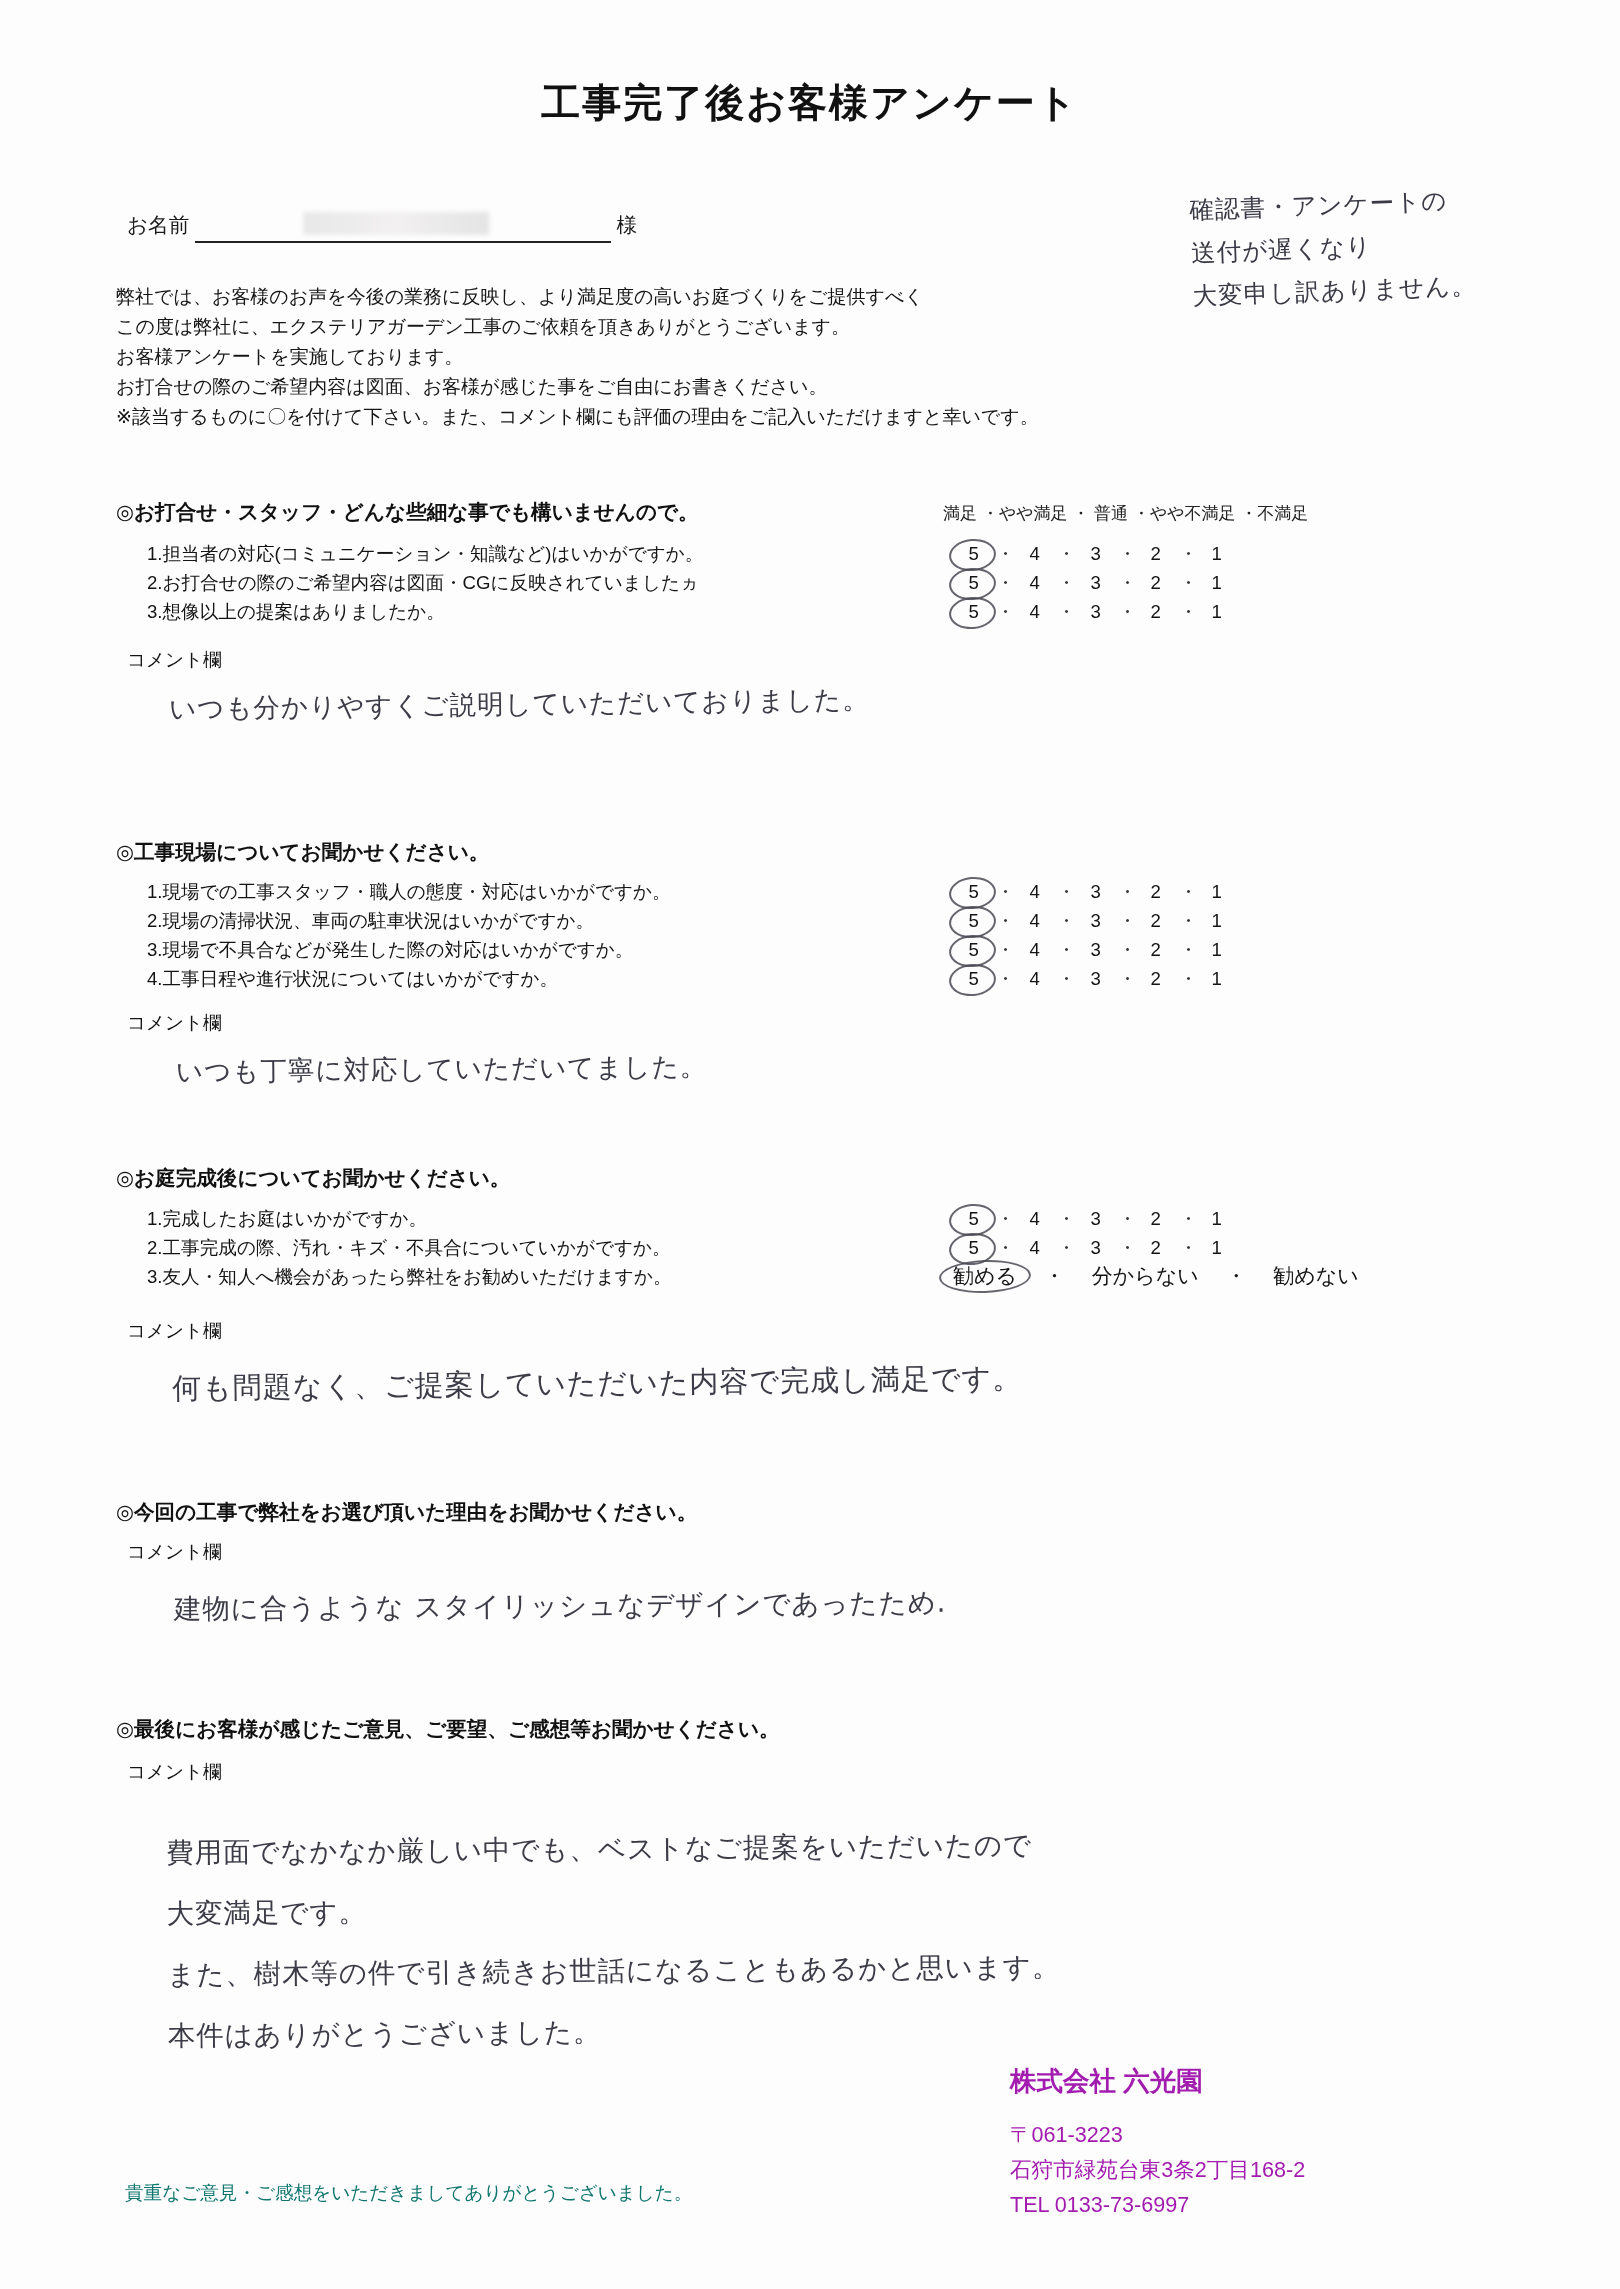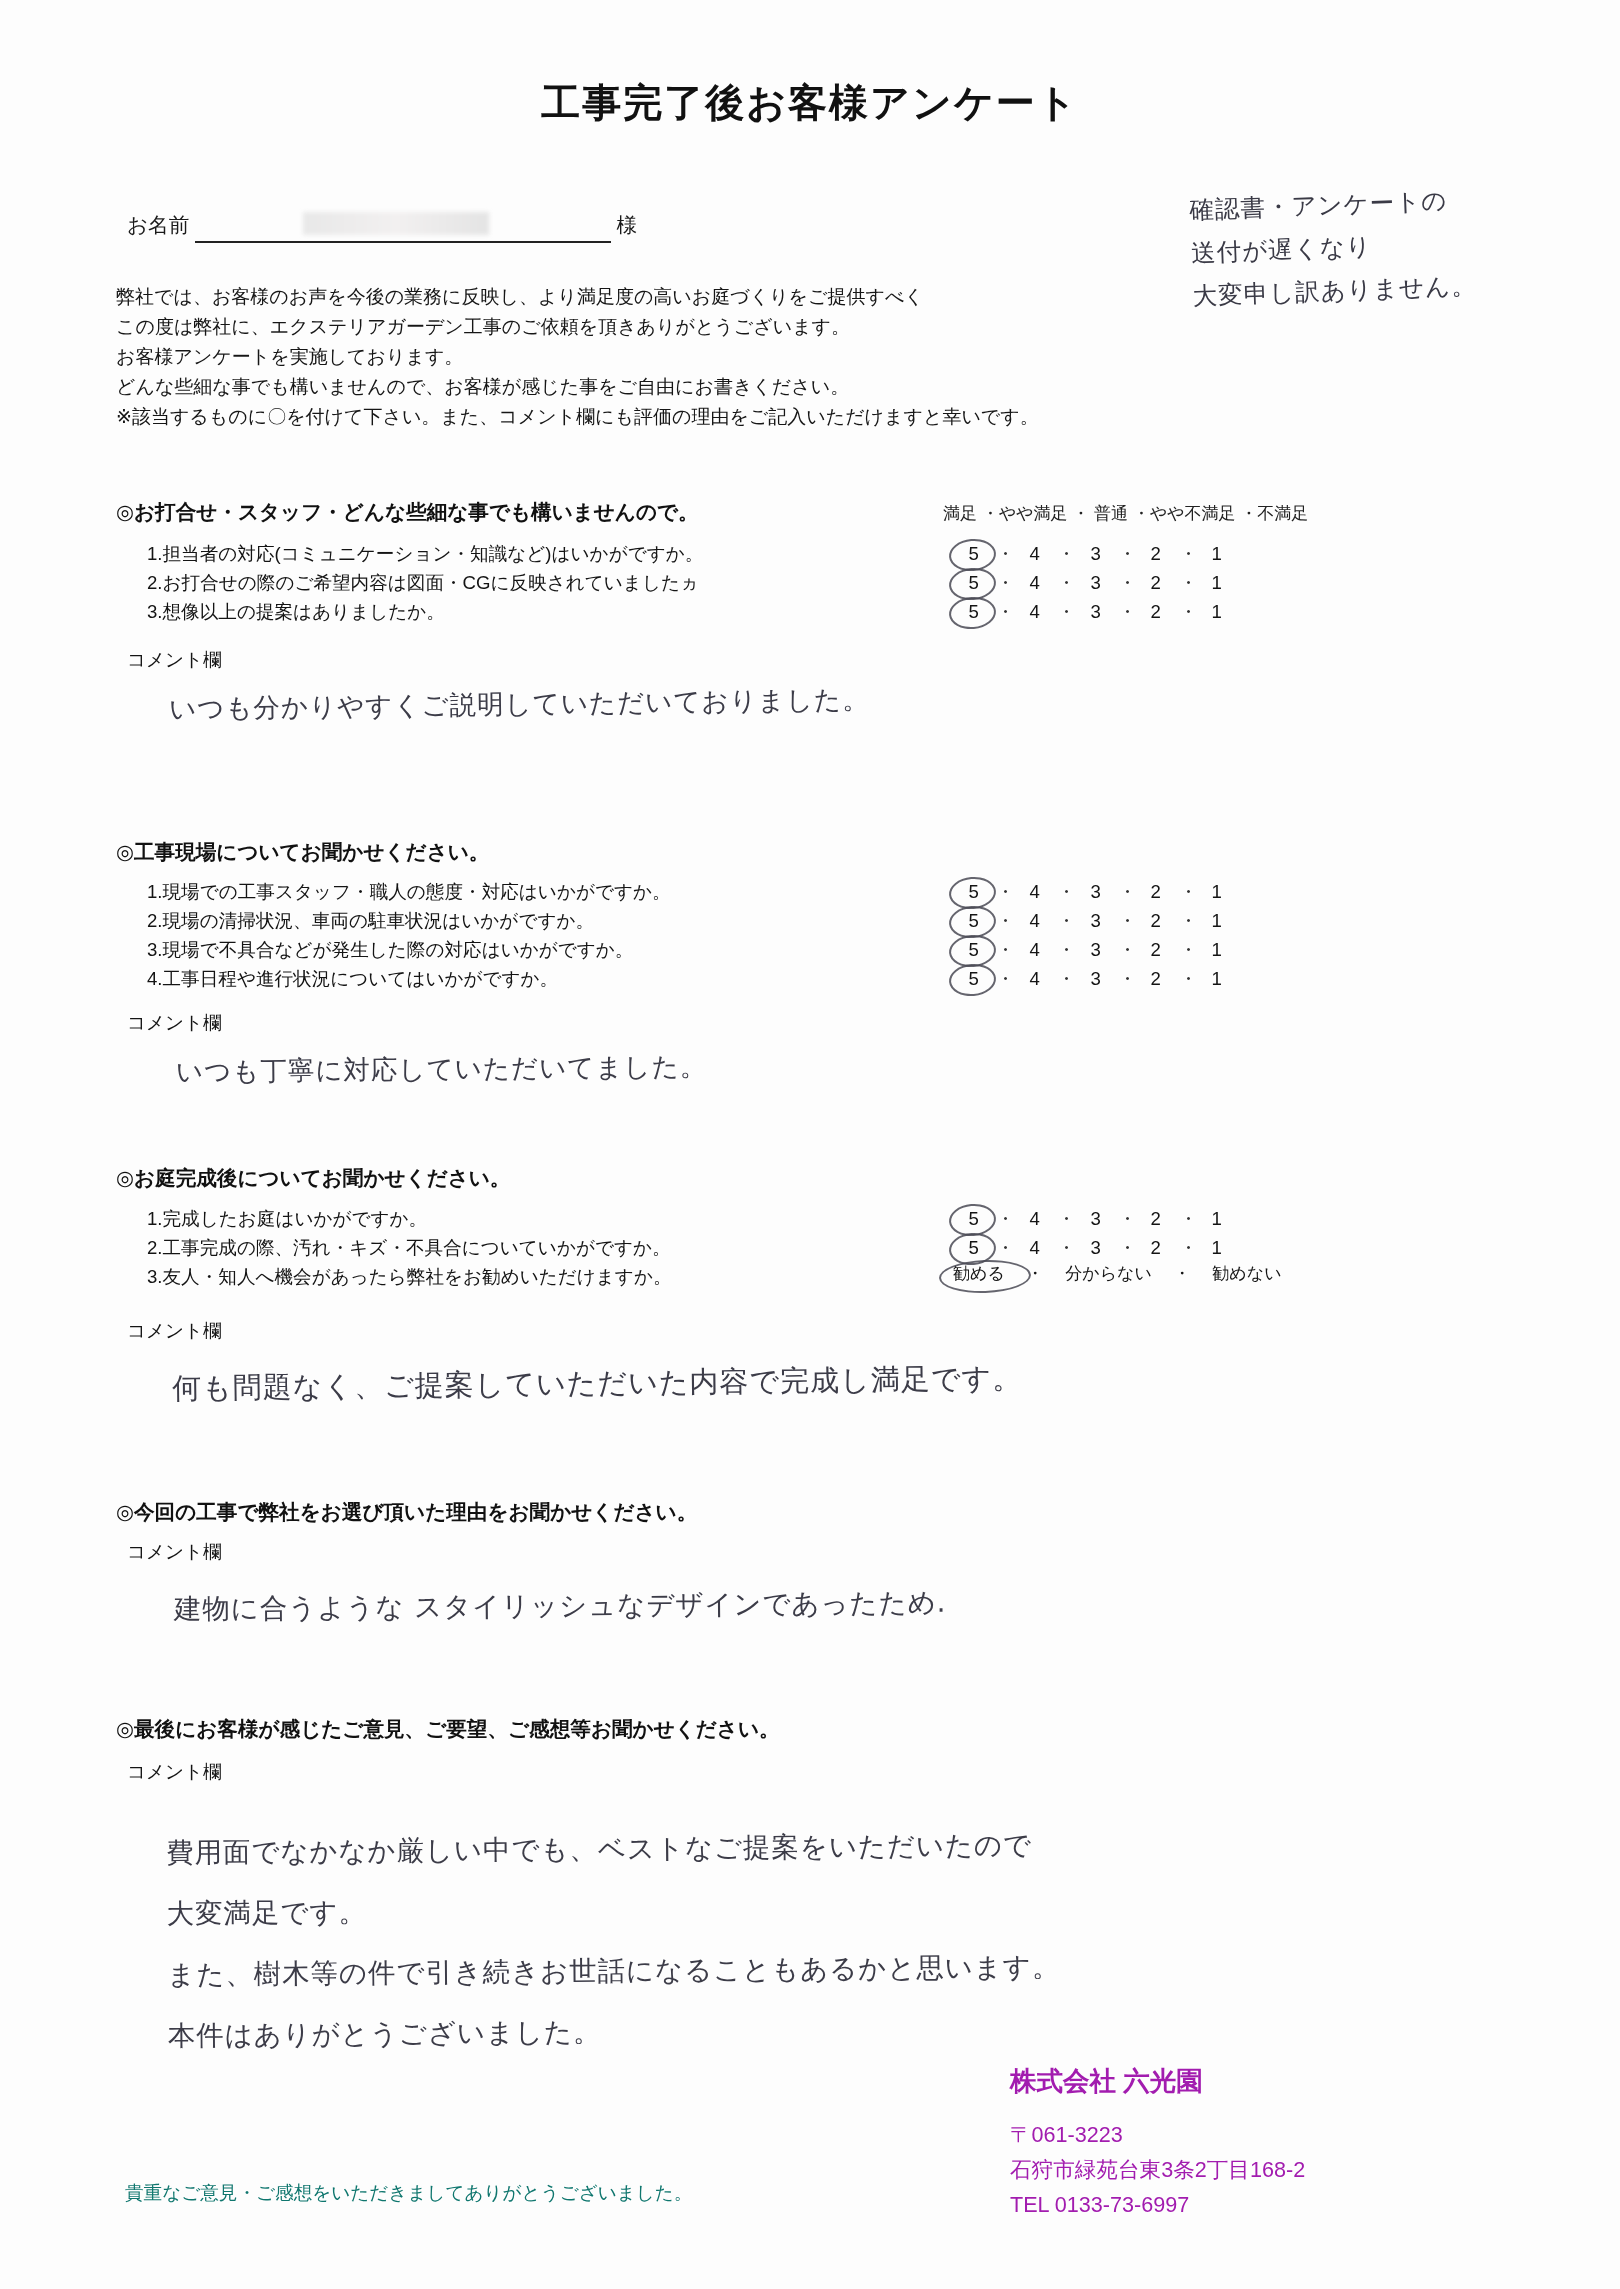--- a/index.html
+++ b/index.html
@@ -146,21 +146,21 @@
     color: #141414;
   }
   .hand {
     position: absolute;
     font-family: "DejaVu Sans", sans-serif;
     color: #3c3c48;
     letter-spacing: 1px;
   }
   .reco-row {
     position: absolute;
-    font-size: 17px;
+    font-size: 21px;
     color: #141414;
     white-space: nowrap;
   }
   .reco-circle {
     position: absolute;
     width: 88px;
     height: 29px;
     border: 2px solid #4a4a55;
     border-radius: 50%;
     left: -13.7px;
@@ -209,21 +209,21 @@
   </div>
 
   <div class="note-hand" style="white-space:pre-line;">確認書・アンケートの
 送付が遅くなり
 大変申し訳ありません。</div>
 
   <div class="intro">
     <div>弊社では、お客様のお声を今後の業務に反映し、より満足度の高いお庭づくりをご提供すべく</div>
     <div>この度は弊社に、エクステリアガーデン工事のご依頼を頂きありがとうございます。</div>
     <div>お客様アンケートを実施しております。</div>
-    <div>どんな些細な事でも構いませんので、お客様が感じた事をご自由にお書きください。</div>
+    <div>お打合せの際のご希望内容は図面、お客様が感じた事をご自由にお書きください。</div>
     <div>※該当するものに〇を付けて下さい。また、コメント欄にも評価の理由をご記入いただけますと幸いです。</div>
   </div>
 
   <div class="section-head" style="top:498px;">◎お打合せ・スタッフ・どんな些細な事でも構いませんので。</div>
   <div class="scale-head" style="top:502px; left:943px;">満足 ・やや満足 ・ 普通 ・やや不満足 ・不満足</div>
 
   <div class="q-list" style="top:539px;">
     <div>1.担当者の対応(コミュニケーション・知識など)はいかがですか。</div>
     <div>2.お打合せの際のご希望内容は図面・CGに反映されていましたヵ</div>
     <div>3.想像以上の提案はありましたか。</div>

